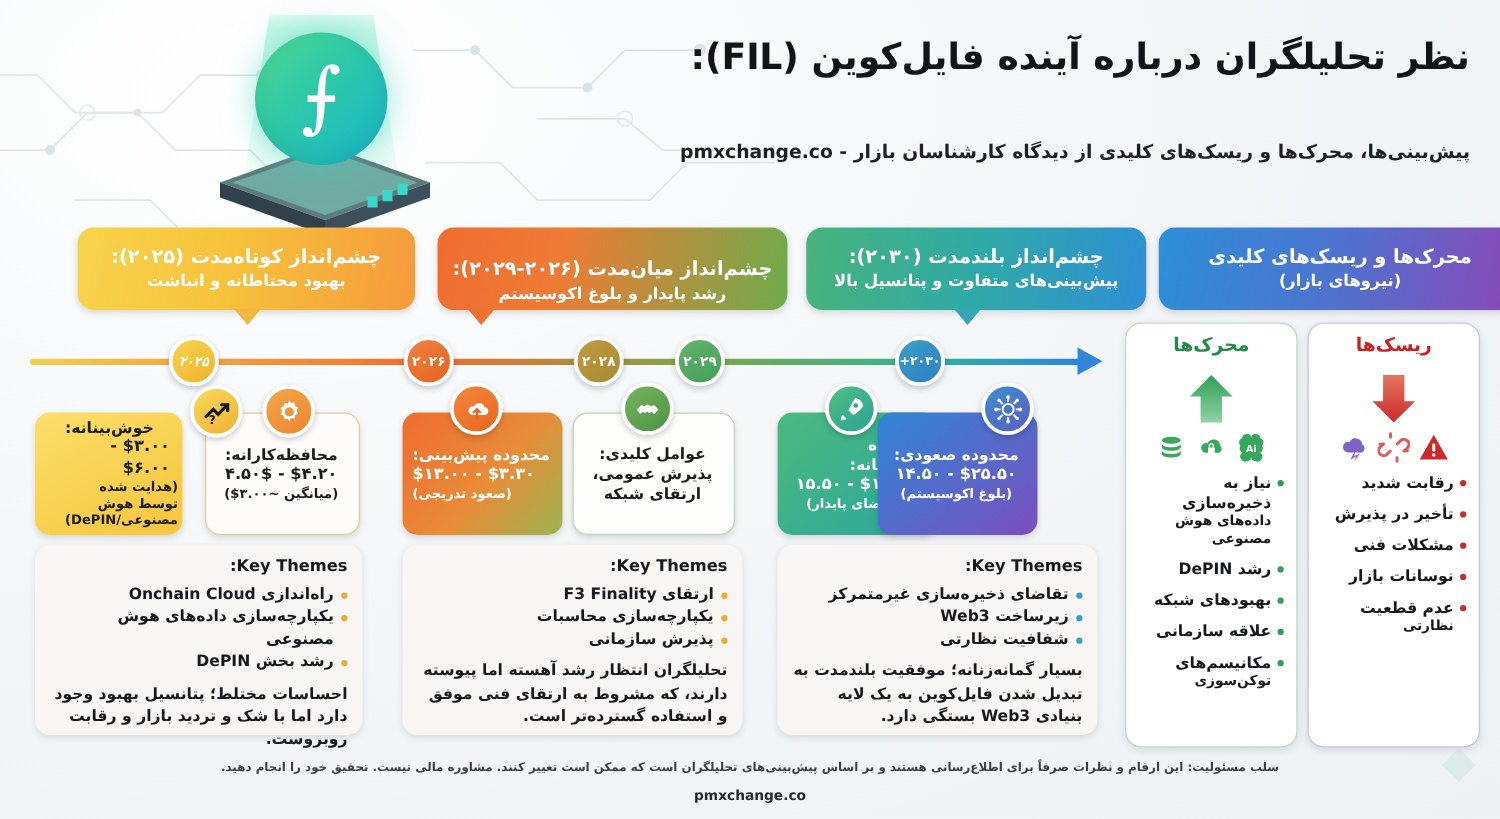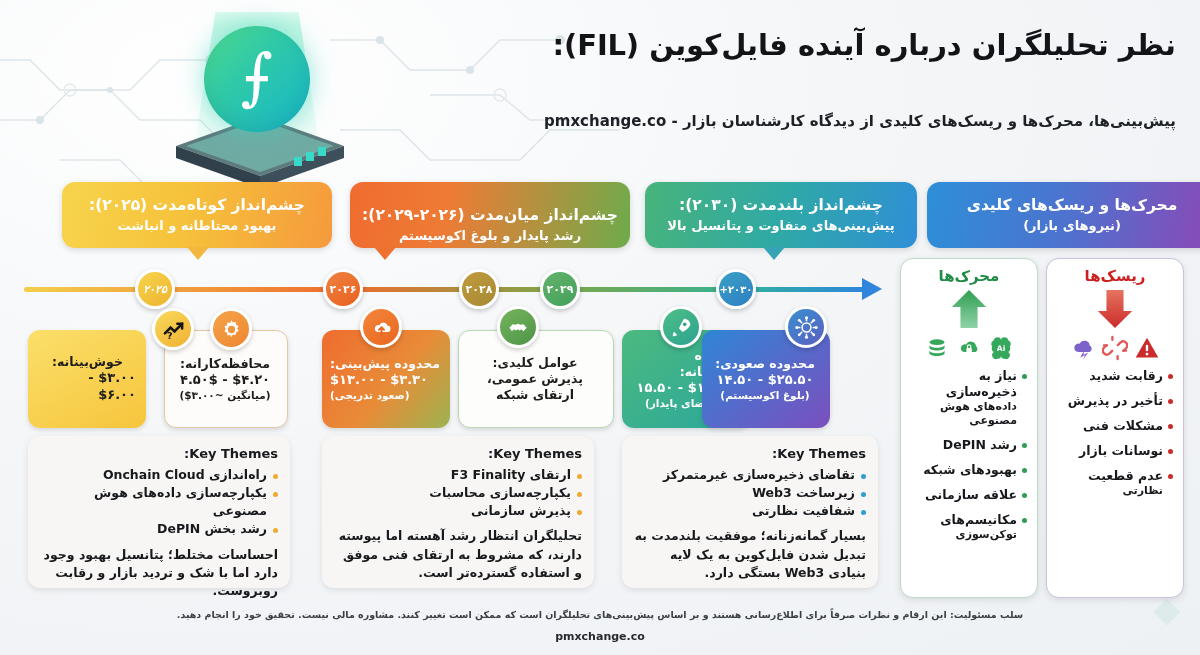--- a/index.html
+++ b/index.html
@@ -124,21 +124,21 @@
   .c3 li::before { background:#2f9fd0; }
   .themes p { font-size:12.5px; font-weight:bold; color:#17191c; line-height:1.45; margin-top:7px; }
   
   .dr-card {
     position:absolute; top:258px; width:138px; height:340px;
     background:#fff; border-radius:13px; padding:8px 8px 6px;
     text-align:center; box-shadow:0 2px 7px rgba(0,0,0,.11);
   }
   #drivers-card { left:900px; border:1.5px solid #bcdcc6; }
   #risks-card   { left:1046px; border:1.5px solid #c9c3e0; }
-  .dr-title { font-size:15px; font-weight:bold; margin-bottom:2px; }
+  .dr-title { font-size:15px; font-weight:bold; margin-bottom:12px; }
   #drivers-card .dr-title { color:#1f8b46; }
   #risks-card   .dr-title { color:#cc1f1f; }
   .big-arrow { height:44px; display:flex; align-items:center; justify-content:center; }
   .icon-row { display:flex; justify-content:center; gap:6px; height:30px; align-items:center; margin:2px 0 5px; }
   .icon-row svg { width:26px; height:26px; }
   .dr-list { list-style:none; text-align:right; padding-right:2px; }
   .dr-list li {
     font-size:12.5px; font-weight:bold; color:#16181b; line-height:1.28;
     position:relative; padding-right:10px; margin-bottom:9px;
   }
@@ -245,20 +245,21 @@
     <svg viewBox="0 0 24 24">
         <path d="M3 16 L9 10 L13 14 L21 6" stroke="#141414" stroke-width="2.6" fill="none" stroke-linecap="round"></path>
         <path d="M16 6 h5 v5" stroke="#141414" stroke-width="2.6" fill="none" stroke-linecap="round"></path>
         <text x="11" y="22" font-size="10" font-weight="bold" fill="#141414">?</text>
       </svg>
   </div>
   <div class="pill" style="left:28px; top:330px; width:118px; height:98px;
               background:linear-gradient(150deg,#fbdf6a,#f6c53c);padding-left:24px;">
     <div class="p-t">خوش‌بینانه:</div>
     <div class="p-r">$۳.۰۰ - $۶.۰۰</div>
+    <div class="p-s">(هدایت شده توسط هوش مصنوعی/DePIN)</div>
   </div>
 
   <div class="badge" style="left:210px; top:308px; background:linear-gradient(145deg,#f5a44a,#ed8730);">
     <svg viewBox="0 0 24 24">
         <path d="M12 8.2a3.8 3.8 0 1 0 0 7.6 3.8 3.8 0 0 0 0-7.6z M12 2l1.3 2.6 2.9-.5 .6 2.9 2.6 1.3-1.4 2.6 1.4 2.6-2.6 1.3-.6 2.9-2.9-.5L12 20l-1.3-2.3-2.9.5-.6-2.9-2.6-1.3 1.4-2.6-1.4-2.6 2.6-1.3.6-2.9 2.9.5z"></path>
       </svg>
   </div>
   <div class="pill" style="left:164px; top:330px; width:124px; height:98px;
               background:#fdfcfa; border:1.5px solid #e4c9a4; align-items:center;">
     <div class="p-t">محافظه‌کارانه:</div>
@@ -288,21 +289,21 @@
     <div class="p-t">محدوده پیش‌بینی:</div>
     <div class="p-r">$۳.۳۰ - $۱۳.۰۰</div>
     <div class="p-s">(صعود تدریجی)</div>
   </div>
 
   <div class="badge" style="left:497px; top:306px; background:linear-gradient(145deg,#76b45c,#4d9448);">
     <svg viewBox="0 0 24 24">
         <path d="M2.5 12.2 L6 8.6l3 .6 2.4-1.2 2.6 1.2 3.2-.6 3.3 3.6-3.4 3.6-2.2-1.9-1.7 1.3-2 -1.4-2 1.4-1.8-1.3-2.2 1.9z"></path>
       </svg>
   </div>
-  <div class="pill" style="left:458px; top:330px; width:156px; height:98px;
+  <div class="pill" style="left:458px; top:330px; width:130px; height:98px;
               background:#fdfdfc; border:1.5px solid #b9d8b4; align-items:center;">
     <div class="p-t">عوامل کلیدی:</div>
     <div class="p-t">پذیرش عمومی،</div>
     <div class="p-t">ارتقای شبکه</div>
   </div>
 
   <div class="themes c2" style="left:322px; top:436px; width:272px; height:152px;">
     <h4>Key Themes:</h4>
     <ul>
       <li>ارتقای F3 Finality</li>

